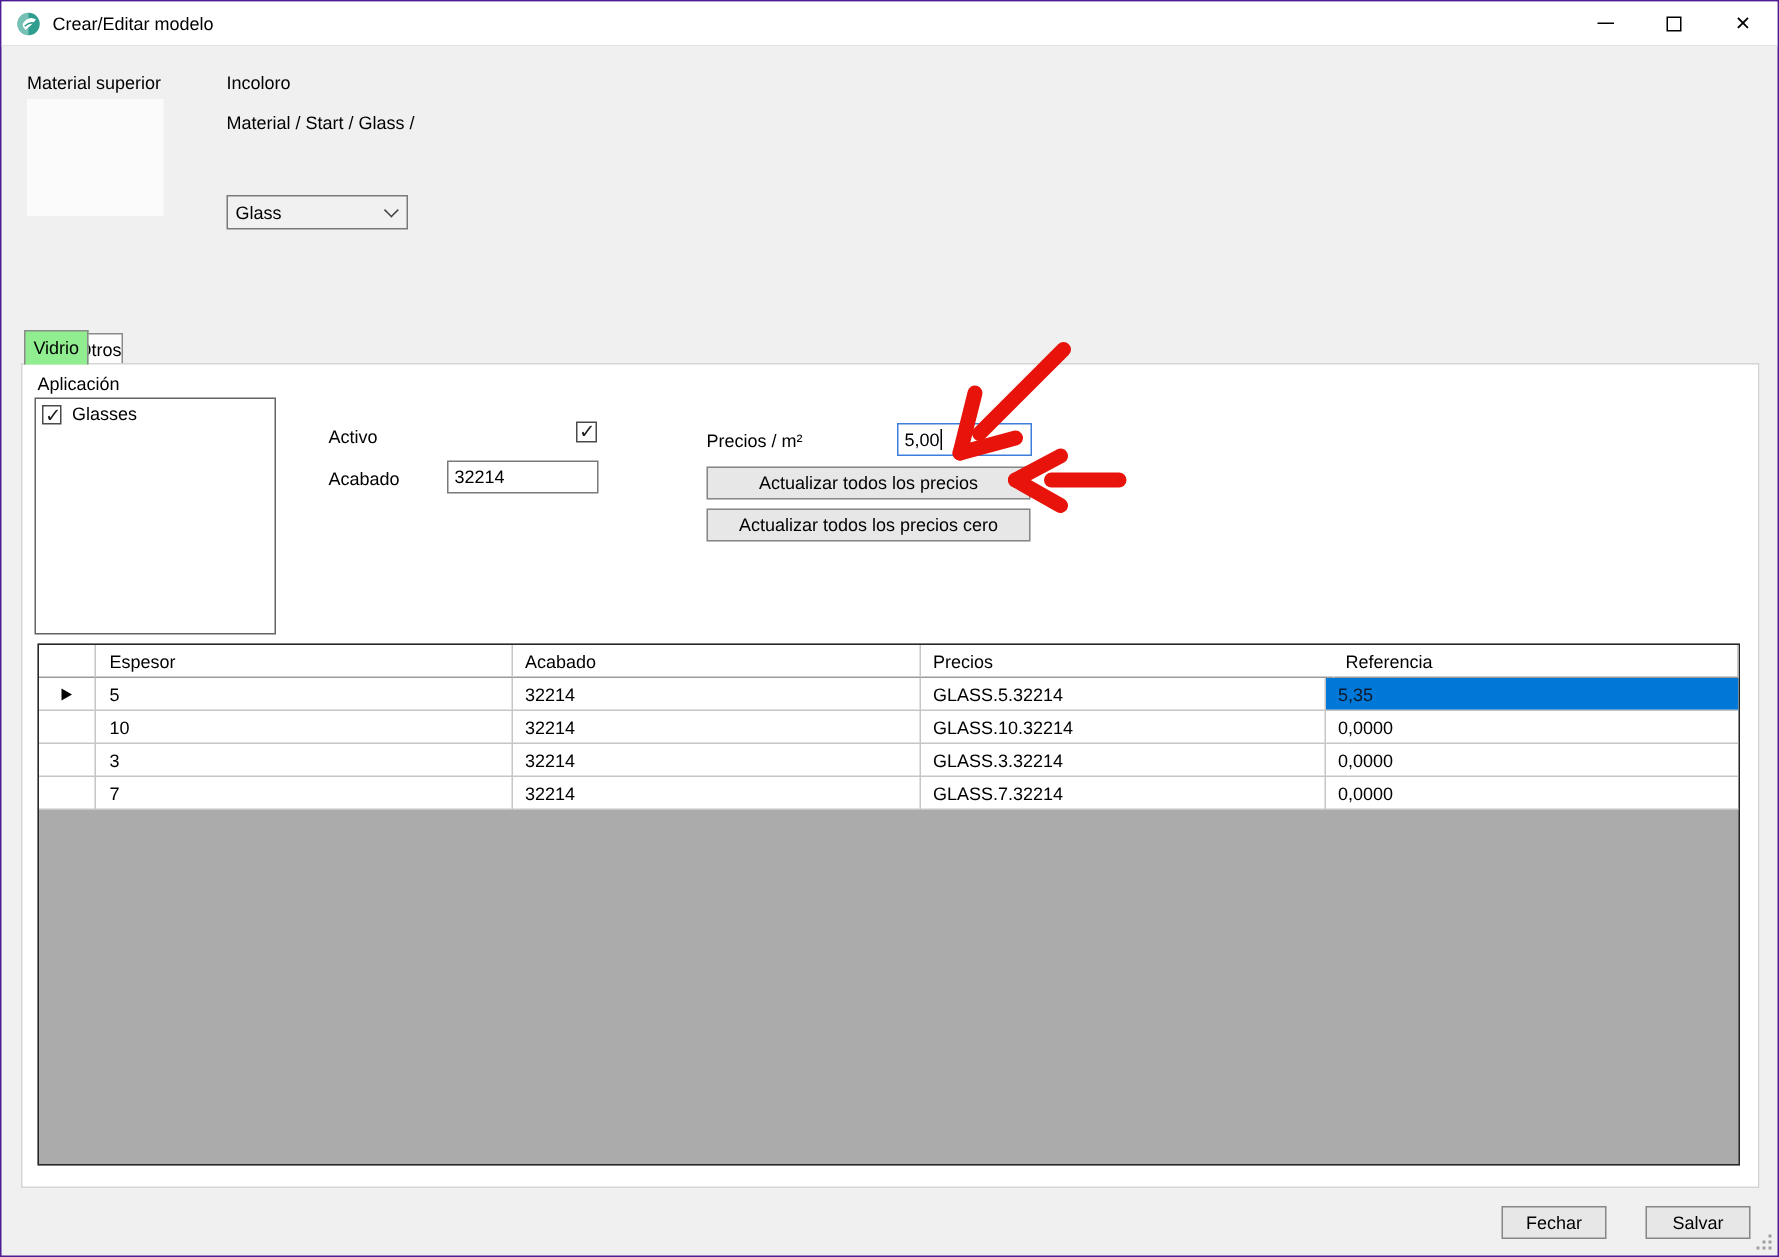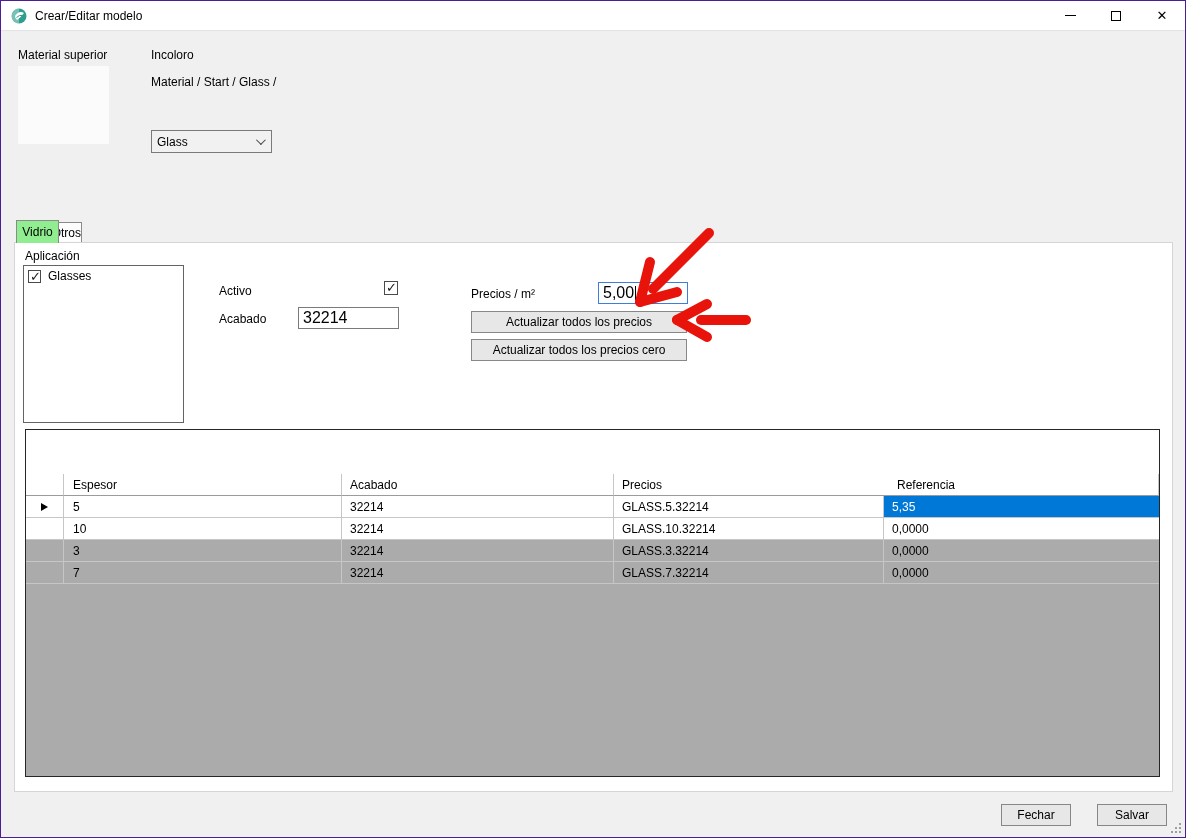--- a/index.html
+++ b/index.html
@@ -75,21 +75,21 @@
   }
   .checkbox.small { width:13px; height:13px; }
   .checkbox.checked::after {
     content:"\2713"; position:absolute; left:1px; top:-2px;
     font-size:13px; color:#1a1a1a;
   }
 
   .text-input {
     position:absolute; background:#fff; border:1px solid #7a7a7a;
     display:flex; align-items:center; padding-left:4px; z-index:4;
-    font-size:16px;
+    font-size:12px;
   }
   .text-input.focused { border:1px solid var(--focus-border-blue,#3d7edb); }
   .caret { display:inline-block; width:1px; height:14px; background:#000; margin-left:1px; }
 
   .btn {
     position:absolute; background:#e7e7e7; border:1px solid #878787;
     display:flex; align-items:center; justify-content:center;
     font-size:12px; z-index:4; cursor:default;
   }
 
@@ -97,29 +97,29 @@
   .grid {
     position:absolute; left:24px; top:428px; width:1135px; height:348px;
     background:var(--grid-empty-gray,#ababab); border:1px solid #262626; z-index:4;
     overflow:hidden;
   }
   .grid-row { display:flex; height:22px; background:#fff; }
   .grid-row.header .gcell { border-bottom:1px solid #9b9b9b; }
   .gcell {
     height:22px; display:flex; align-items:center;
     border-right:1px solid #c6c6c6; border-bottom:1px solid #c6c6c6;
-    overflow:hidden; white-space:nowrap;margin-top:44px;
+    overflow:hidden; white-space:nowrap;
   }
   .gcell.selector { width:38px; justify-content:center; }
   .gcell.c0 { width:278px; padding-left:9px; }
   .gcell.c1 { width:272px; padding-left:8px; }
   .gcell.c2 { width:270px; padding-left:8px; }
   .gcell.c3 { flex:1; padding-left:8px; border-right:none; }
   .grid-row.header .gcell { background:#fff; }
-  .selected-cell { background:var(--selection-blue,#0078d7); color:#ffffff; }
+  .selected-cell { background:var(--selection-blue,#0078d7); color:#0f172a; }
   .row-arrow {
     width:0; height:0;
     border-left:7px solid #000; border-top:4px solid transparent; border-bottom:4px solid transparent;
   }
 
   
   .grip { position:absolute; right:3px; bottom:3px; z-index:5; }
 
   
   .annotation-layer {

